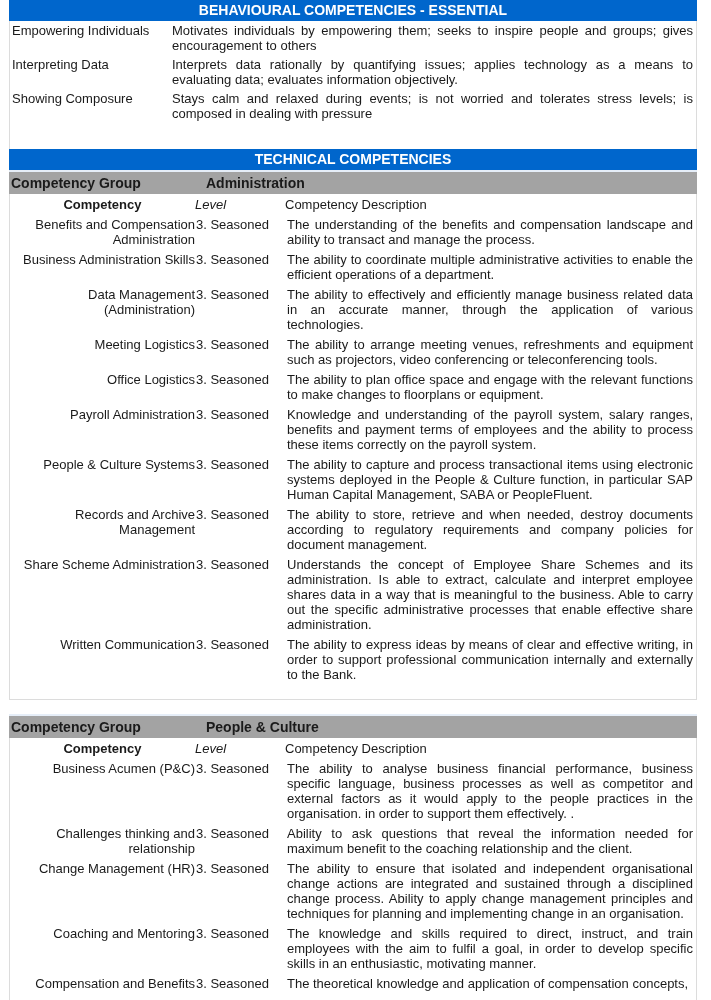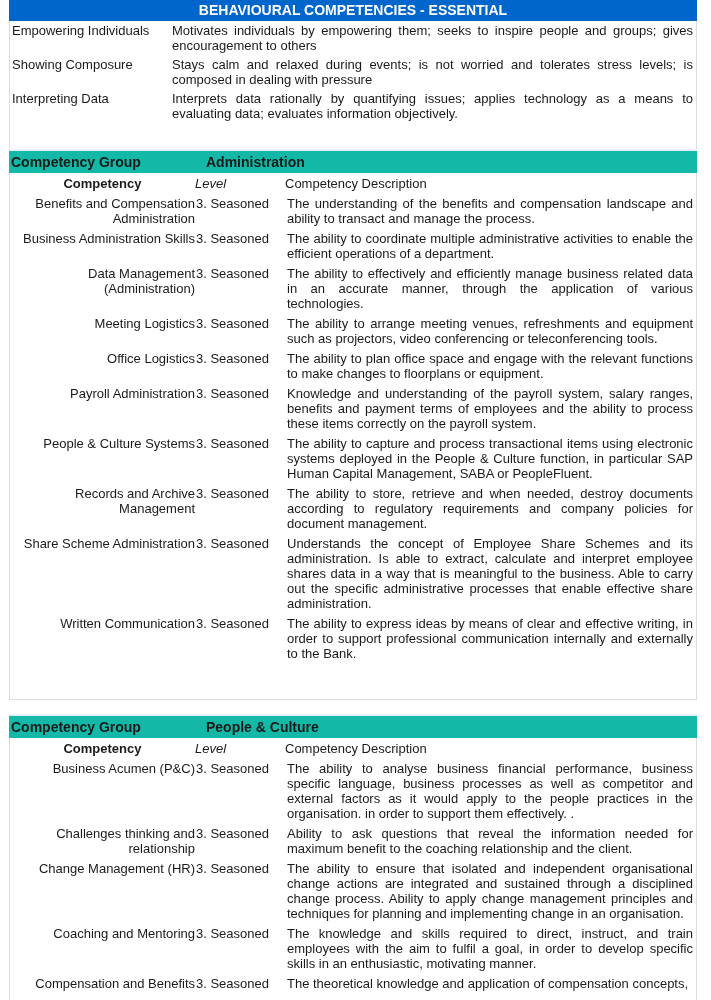--- a/index.html
+++ b/index.html
@@ -13,21 +13,21 @@
   }
   .banner {
     background: #0066cc; color: #ffffff; font-weight: bold; font-size: 14px;
     text-align: center; height: 21px; line-height: 21px;
     margin-left: -1px; margin-right: -1px;
   }
   .beh-row { display: flex; padding: 2px 0 2px 2px; line-height: 15px; }
   .beh-name { width: 160px; flex: none; }
   .beh-desc { flex: 1; text-align: justify; padding-right: 3px; }
   .group-head {
-    background: #14b8a6; font-weight: bold; font-size: 14px; height: 22px; line-height: 22px;
+    background: #a3a3a3; font-weight: bold; font-size: 14px; height: 22px; line-height: 22px;
     display: flex; padding-left: 2px; margin-left: -1px; margin-right: -1px;
     border-top: 2px solid #e6eef8;
   }
   .group-label { width: 195px; flex: none; }
   .col-head { display: flex; height: 21px; line-height: 21px; }
   .col-head .c1 { width: 185px; text-align: center; flex: none; font-weight: bold; }
   .col-head .c2 { width: 90px; flex: none; font-style: italic; }
   .col-head .c3 { flex: 1; text-align: left; }
   .row { display: flex; line-height: 15px; padding: 2px 0 3px 0; }
   .row .c1 { width: 185px; flex: none; padding-left: 2px; box-sizing: border-box; text-align: right; }
@@ -37,30 +37,31 @@
 </head>
 <body>
 
 <div class="box" style="top:0; height:168px;">
   <div class="banner">BEHAVIOURAL COMPETENCIES - ESSENTIAL</div>
   <div class="beh-row">
     <div class="beh-name">Empowering Individuals</div>
     <div class="beh-desc">Motivates individuals by empowering them; seeks to inspire people and groups; gives encouragement to others</div>
   </div>
   <div class="beh-row">
+    <div class="beh-name">Interpreting Data</div>
+    <div class="beh-desc">Interprets data rationally by quantifying issues; applies technology as a means to evaluating data; evaluates information objectively.</div>
+  </div>
+  <div class="beh-row">
     <div class="beh-name">Showing Composure</div>
     <div class="beh-desc">Stays calm and relaxed during events; is not worried and tolerates stress levels; is composed in dealing with pressure</div>
-  </div>
-  <div class="beh-row">
-    <div class="beh-name">Interpreting Data</div>
-    <div class="beh-desc">Interprets data rationally by quantifying issues; applies technology as a means to evaluating data; evaluates information objectively.</div>
   </div>
 </div>
 
 <div class="box" style="top:149px; height:551px;">
+  <div class="banner">TECHNICAL COMPETENCIES</div>
   <div class="group-head">
     <span class="group-label">Competency Group</span>
     <span>Administration</span>
   </div>
   <div class="col-head">
     <span class="c1">Competency</span>
     <span class="c2">Level</span>
     <span class="c3">Competency Description</span>
   </div>
   <div id="rows-g0">

